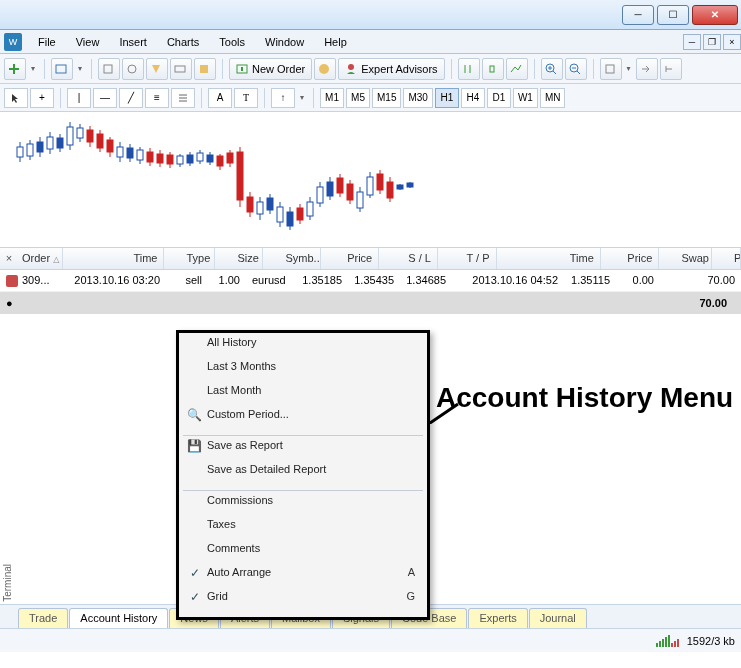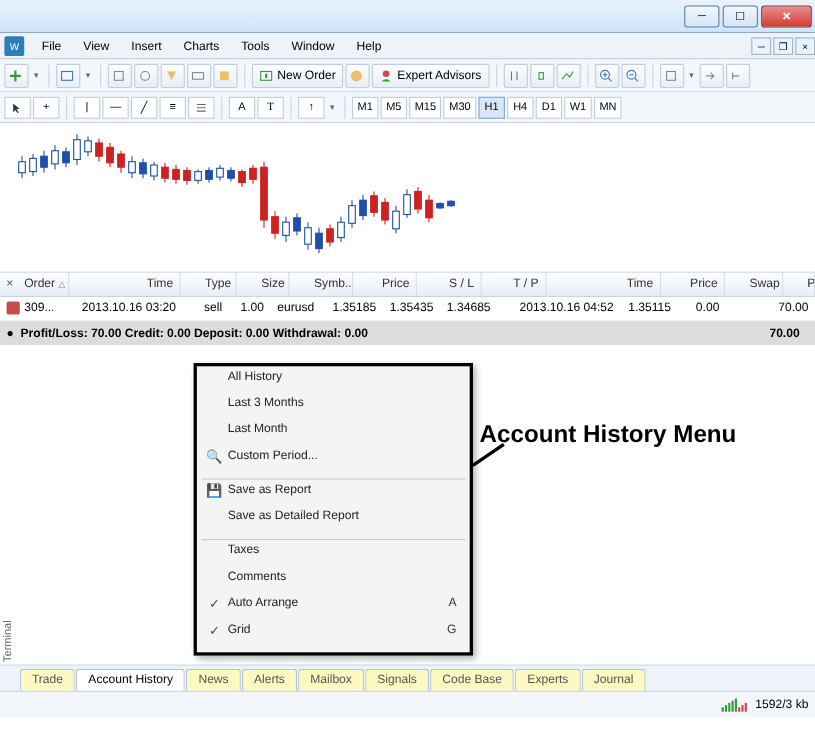--- a/index.html
+++ b/index.html
@@ -53,21 +53,21 @@
 
 
 .ctxmenu { position: absolute; left: 176px; top: 330px; width: 254px; background: #f4f4f4; border: 3px solid #000; box-shadow: 3px 3px 6px rgba(0,0,0,0.3); z-index: 100; padding: 3px 2px; }
 .ctxitem { height: 24px; display: flex; align-items: flex-start; padding: 0 6px 0 2px; cursor: pointer; font-size: 12px; color:#222;}
 .ctxicon { width: 24px; display:flex; align-items:center; justify-content:center; color:#356; font-size:12px;}
 .ctxlabel { flex:1; }
 .ctxshort { color:#333; padding-right:4px; }
 .ctxsep { height:1px; background:#c7cdd6; margin: 3px 2px; }
 
 
-.annotation { position:absolute; left:436px; top:382px; font-size:22px; font-weight:bold; color:#000; }
+.annotation { position:absolute; left:436px; top:382px; font-size:28px; font-weight:bold; color:#000; }
 .annoline { position:absolute; left:403px; top:402px; width:60px; height:22px; }
 
 
 .bottomtabs { height: 24px; background: #eef3fa; border-top: 1px solid #c7d4e4; display:flex; align-items:flex-end; padding-left:18px; }
 .btab { height:20px; border:1px solid #b4c4d8; border-bottom:none; padding:3px 10px; font-size:11px; background:#fef9c3; margin-right:1px; cursor:pointer; border-radius:3px 3px 0 0; color:#555;}
 .btab.active { background:#fff; color:#000; }
 
 
 .statusbar { height: 24px; background: #f3f6fb; border-top: 1px solid #c7d4e4; display:flex; align-items:center; padding: 0 6px; font-size:11px; }
 .statusbar .spacer { flex:1; }
@@ -389,21 +389,20 @@
     <div class="cell c-price">1.35185</div>
     <div class="cell c-sl">1.35435</div>
     <div class="cell c-tp">1.34685</div>
     <div class="cell c-time2">2013.10.16 04:52</div>
     <div class="cell c-price2">1.35115</div>
     <div class="cell c-swap">0.00</div>
     <div class="cell c-profit">70.00</div>
   </div>
   <div class="summaryrow">
     <span style="margin-right:6px;">●</span>
-    <span>Profit/Loss: 70.00  Credit: 0.00  Deposit: 0.00  Withdrawal: 0.00</span>
     <span class="sright">70.00</span>
   </div>
   <div class="terminal-body">
     <div class="terminal-vlabel">Terminal</div>
   </div>
 </div>
 
 <div class="ctxmenu">
   <div class="ctxitem">
       <span class="ctxicon"></span>
@@ -424,20 +423,24 @@
   <div class="ctxsep"></div>
   <div class="ctxitem">
       <span class="ctxicon">💾</span>
       <span class="ctxlabel">Save as Report</span>
     </div>
   <div class="ctxitem">
       <span class="ctxicon"></span>
       <span class="ctxlabel">Save as Detailed Report</span>
     </div>
   <div class="ctxsep"></div>
+  <div class="ctxitem">
+      <span class="ctxicon"></span>
+      <span class="ctxlabel">Commissions</span>
+    </div>
   <div class="ctxitem">
       <span class="ctxicon"></span>
       <span class="ctxlabel">Taxes</span>
     </div>
   <div class="ctxitem">
       <span class="ctxicon"></span>
       <span class="ctxlabel">Comments</span>
     </div>
   <div class="ctxitem">
       <span class="ctxicon">✓</span>

